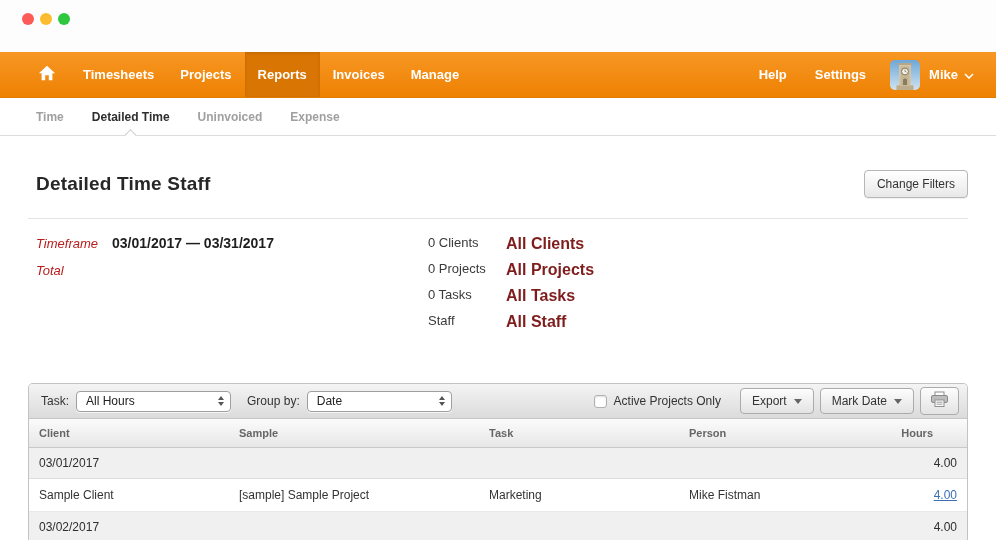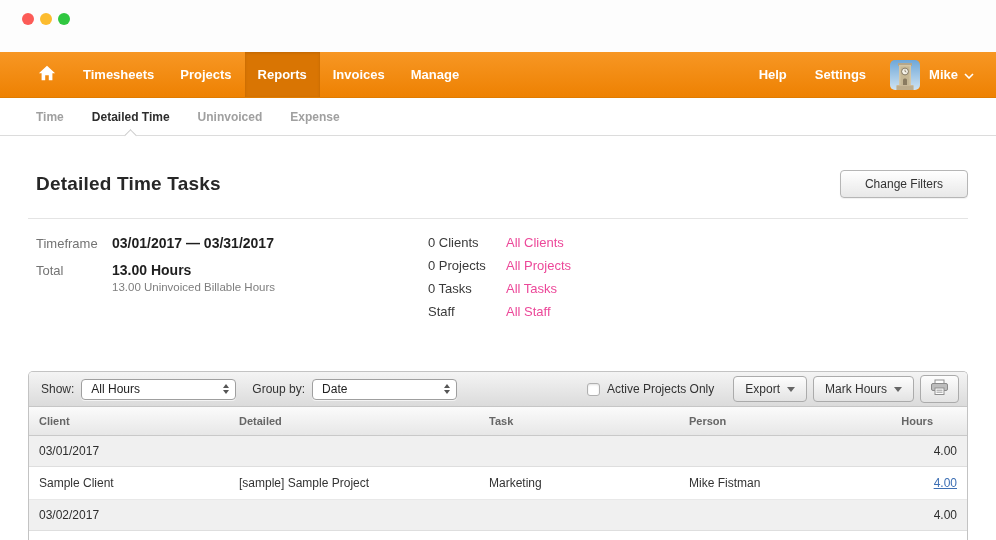--- a/index.html
+++ b/index.html
@@ -56,33 +56,33 @@
   .content { padding:0 28px; }
   .title-row {
     display:flex; align-items:center; justify-content:space-between;
     padding:34px 0 20px 8px; border-bottom:1px solid #e4e4e4;
   }
   h1 { margin:0; font-size:19px; color:#272727; letter-spacing:.2px; }
   .btn {
     font-size:12px; color:#333; font-family:inherit;
     background:linear-gradient(#ffffff,#e8e8e8);
     border:1px solid #b6b6b6; border-radius:4px;
-    padding:6px 24px; cursor:pointer; box-shadow:0 1px 1px rgba(0,0,0,.06);
+    padding:6px 12px; cursor:pointer; box-shadow:0 1px 1px rgba(0,0,0,.06);
   }
 
   
   .summary { display:flex; padding:16px 0 44px 8px; }
   .sum-left { width:392px; }
   .sum-row { display:flex; margin-bottom:11px; }
-  .sum-label { width:76px; font-size:13px; color:#737373; padding-top:1px; }
+  .sum-label { width:76px; font-size:13px; color:#b91c1c; padding-top:1px;font-style:italic; }
   .sum-value { font-size:14px; font-weight:bold; color:#1f1f1f; }
   .sum-sub { font-size:11.5px; font-weight:normal; color:#7e7e7e; margin-top:3px; }
   .filters .filter-row { display:flex; margin-bottom:8px; }
   .filter-label { width:78px; font-size:13px; color:#3a3a3a; }
-  .filter-value { font-size:13px; font-weight:normal; color:#ec4899; }
+  .filter-value { font-size:16px; font-weight:bold; color:#7f1d1d; }
 
   
   .report { border:1px solid #c3c3c3; border-bottom:none; border-radius:5px 5px 0 0; overflow:hidden; }
   .toolbar {
     height:35px; display:flex; align-items:center; padding:0 8px 0 10px;
     background:linear-gradient(#f4f4f4,#dbdbdb); border-bottom:1px solid #c6c6c6;
   }
   .tb-label { font-size:12px; color:#333; margin:0 7px 0 2px; white-space:nowrap; }
   .select {
     position:relative; height:21px; display:flex; align-items:center;
@@ -186,36 +186,32 @@
 <div class="subnav">
   <div class="subnav-item">Time</div>
   <div class="subnav-item active">Detailed Time</div>
   <div class="subnav-item">Uninvoiced</div>
   <div class="subnav-item">Expense</div>
 </div>
 
 <div class="content">
 
   <div class="title-row">
-    <h1>Detailed Time Tasks</h1>
+    <h1>Detailed Time Staff</h1>
     <button class="btn">Change Filters</button>
   </div>
 
   <div class="summary">
     <div class="sum-left">
       <div class="sum-row">
         <span class="sum-label">Timeframe</span>
         <span class="sum-value">03/01/2017 — 03/31/2017</span>
       </div>
       <div class="sum-row">
         <span class="sum-label">Total</span>
-        <span class="sum-value">
-          <span>13.00 Hours</span>
-          <div class="sum-sub">13.00 Uninvoiced Billable Hours</div>
-        </span>
       </div>
     </div>
     <div class="filters">
       <div class="filter-row">
         <span class="filter-label">0 Clients</span>
         <span class="filter-value">All Clients</span>
       </div>
       <div class="filter-row">
         <span class="filter-label">0 Projects</span>
         <span class="filter-value">All Projects</span>
@@ -226,40 +222,40 @@
       </div>
       <div class="filter-row">
         <span class="filter-label">Staff</span>
         <span class="filter-value">All Staff</span>
       </div>
     </div>
   </div>
 
   <div class="report">
     <div class="toolbar">
-      <span class="tb-label">Show:</span>
+      <span class="tb-label">Task:</span>
       <div class="select show-select">
         <span>All Hours</span>
         <span class="sel-arrows"></span>
       </div>
       <span class="gap"></span>
       <span class="tb-label">Group by:</span>
       <div class="select group-select">
         <span>Date</span>
         <span class="sel-arrows"></span>
       </div>
       <div class="tb-right">
         <span class="checkbox"></span>
         <span class="cb-label">Active Projects Only</span>
         <button class="tb-btn">
           <span>Export</span>
           <span class="caret"></span>
         </button>
         <button class="tb-btn">
-          <span>Mark Hours</span>
+          <span>Mark Date</span>
           <span class="caret"></span>
         </button>
         <button class="tb-btn print-btn">
           <span>
             <svg width="19" height="17" viewBox="0 0 19 17">
               <rect x="5" y="1" width="9" height="3.5" fill="#fdfdfd" stroke="#8f8f8f"></rect>
               <rect x="1.5" y="4.5" width="16" height="7" rx="1.5" fill="#bdbdbd" stroke="#8a8a8a"></rect>
               <rect x="5" y="9" width="9" height="6.5" fill="#fdfdfd" stroke="#8f8f8f"></rect>
               <line x1="6.5" y1="11.2" x2="12.5" y2="11.2" stroke="#9a9a9a"></line>
               <line x1="6.5" y1="13.2" x2="12.5" y2="13.2" stroke="#9a9a9a"></line>
@@ -273,21 +269,21 @@
       <colgroup>
           <col style="width:200px">
           <col style="width:250px">
           <col style="width:200px">
           <col style="width:180px">
           <col>
         </colgroup>
       <thead>
         <tr>
           <th>Client</th>
-          <th>Detailed</th>
+          <th>Sample</th>
           <th>Task</th>
           <th>Person</th>
           <th class="hours-col">Hours</th>
         </tr>
       </thead>
       <tbody>
           <tr class="group-row">
             <td colspan="4">03/01/2017</td>
             <td class="hours-cell">4.00</td>
           </tr>

